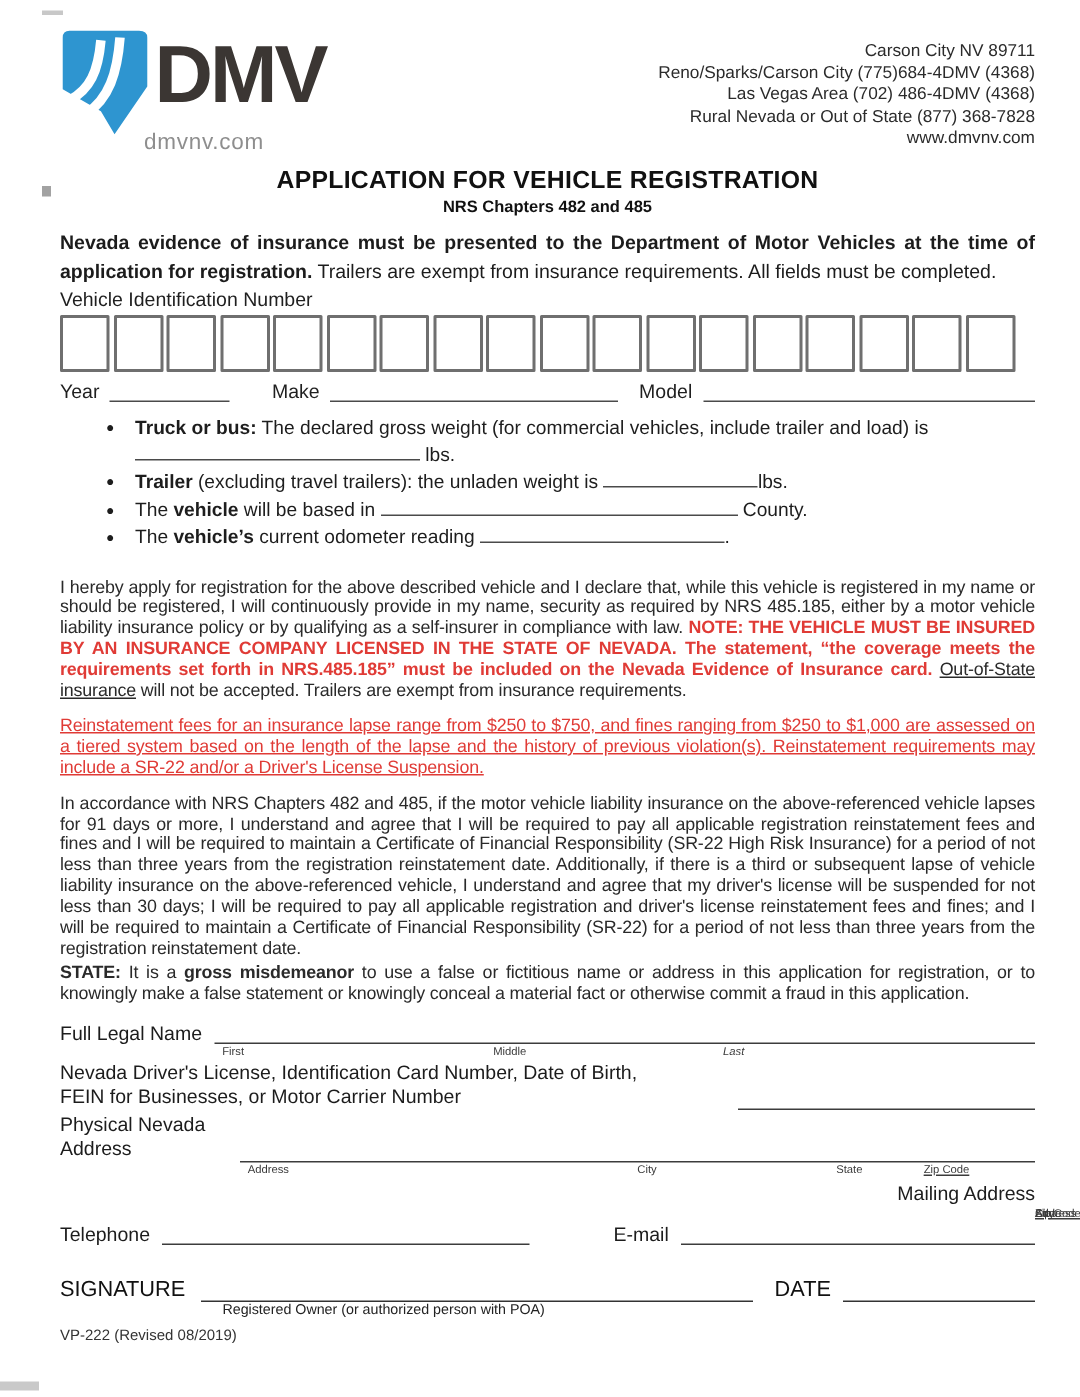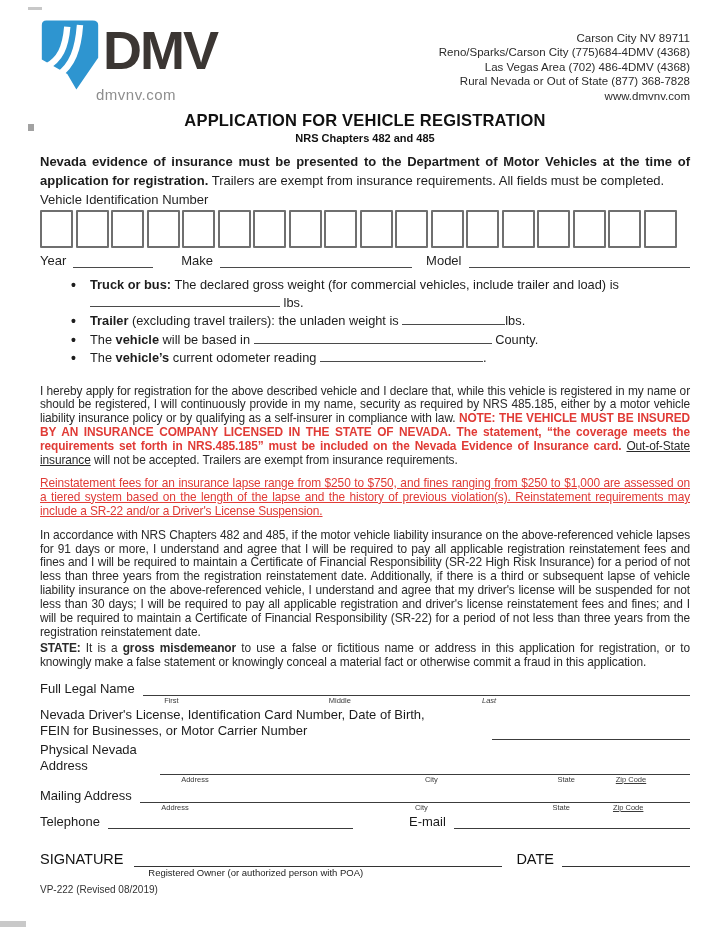--- a/index.html
+++ b/index.html
@@ -3,21 +3,21 @@
 <meta charset="utf-8">
 <style>
   * { margin:0; padding:0; box-sizing:border-box; }
   html,body { background:#ffffff; }
   .page {
     width:720px; height:931px; background:#fff; position:relative; overflow:hidden;
     font-family:"Liberation Sans", sans-serif; color:#262626;
     padding:18px 30px 0 40px;
   }
   
-  .header { display:flex; justify-content:space-between; align-items:flex-end; }
+  .header { display:flex; justify-content:space-between; align-items:center; }
   .logo-block { display:flex; flex-direction:column; }
   .logo-row { display:flex; align-items:flex-start; }
   .logo-svg { width:60px; height:74px; display:block; }
   .logo-text { font-size:54px; font-weight:700; color:#3b3633; line-height:64px; letter-spacing:-2px; margin-left:3px; }
   .logo-site { font-size:15px; color:#8e8e8e; margin:-6px 0 0 56px; letter-spacing:0.5px; }
   .addr { text-align:right; font-size:11.5px; line-height:14.5px; color:#2b2b2b; padding-top:6px; }
   
   .title { text-align:center; font-size:16.5px; font-weight:700; margin-top:8px; color:#111; letter-spacing:0.2px; }
   .subtitle { text-align:center; font-size:11px; font-weight:700; margin-top:2px; color:#111; }
   
@@ -53,28 +53,28 @@
   .redbold { color:#E03B36; font-weight:700; }
   .u { text-decoration:underline; }
   .p-reinstate { margin-top:9px; }
   .p-legal2 { margin-top:10px; }
   .p-note { margin-top:2px; }
   
   .fields { margin-top:11px; font-size:13px; color:#1c1c1c; }
   .frow { display:flex; align-items:flex-end; }
   .fline { flex:1; border-bottom:1px solid #3c3c3c; position:relative; height:14px; margin-left:8px; }
   .fsub { position:absolute; top:calc(100% + 1px); font-size:7.5px; color:#3a3a3a; white-space:nowrap; }
-  .sub-0 { left:1%;margin-left:16px; } .sub-mid { left:34%; } .sub-last { left:62%;font-style:italic; }
+  .sub-0 { left:1%; } .sub-mid { left:34%; } .sub-last { left:62%;font-style:italic; }
   .sub-city { left:50%; } .sub-state { left:75%; } .sub-zip { left:86%;text-decoration:underline; }
   .frow-name { margin-bottom:11px; }
   .lbl-2line { line-height:16.5px; }
   .frow-id { margin-top:2px; }
   .fline-id { flex:0 0 198px; margin-left:auto; }
   .frow-phys { margin-top:2px;gap:15px; }
-  .frow-mail { margin-top:13px; margin-bottom:11px; }
+  .frow-mail { margin-top:13px; margin-bottom:11px;flex-direction:column; }
   .frow-tel { margin-top:4px; }
   .fline-tel { flex:0 0 245px; }
   .lbl-email { margin-left:56px; }
   
   .sig-row { display:flex; align-items:flex-end; margin-top:22px; font-size:14.5px; color:#111; }
   .sig-line { flex:1; border-bottom:1px solid #333; position:relative; height:16px; margin-left:10px; }
   .sig-sub { position:absolute; top:calc(100% + 1px); left:4%; font-size:9.5px; color:#222; white-space:nowrap; }
   .lbl-date { margin-left:14px; }
   .date-line { flex:0 0 128px; border-bottom:1px solid #333; height:16px; margin-left:8px; }
   

